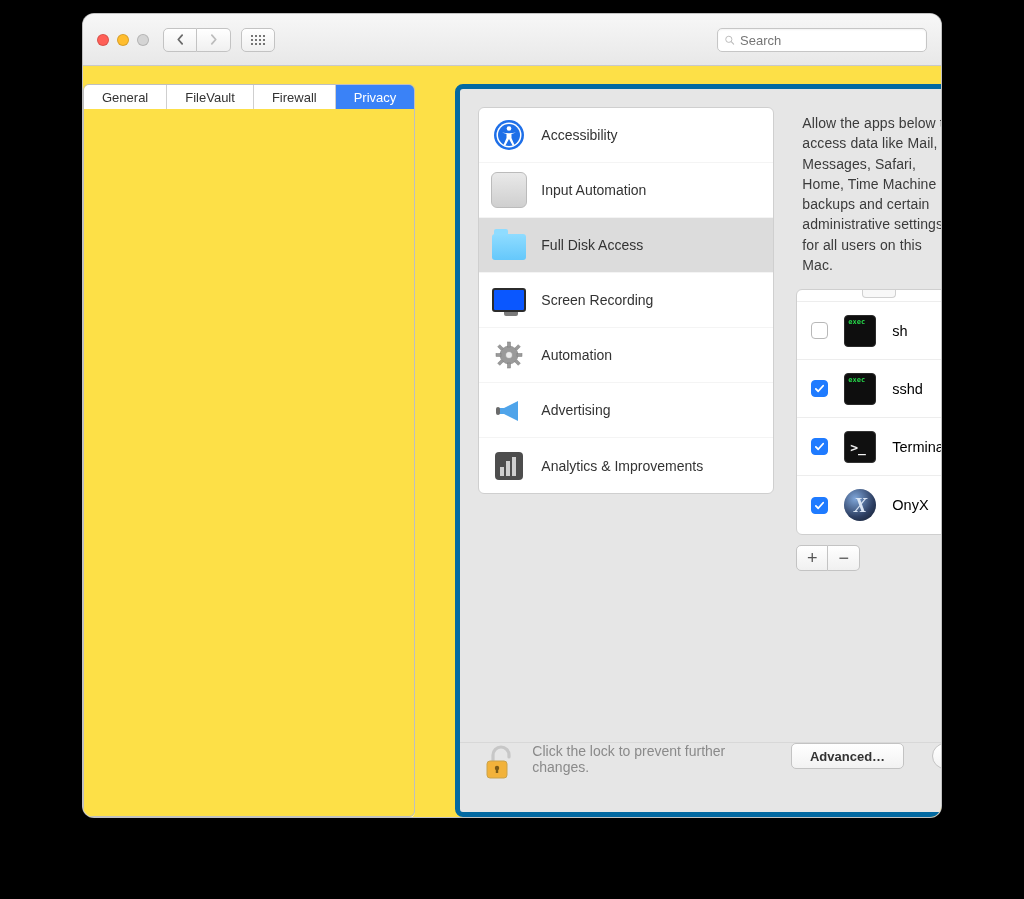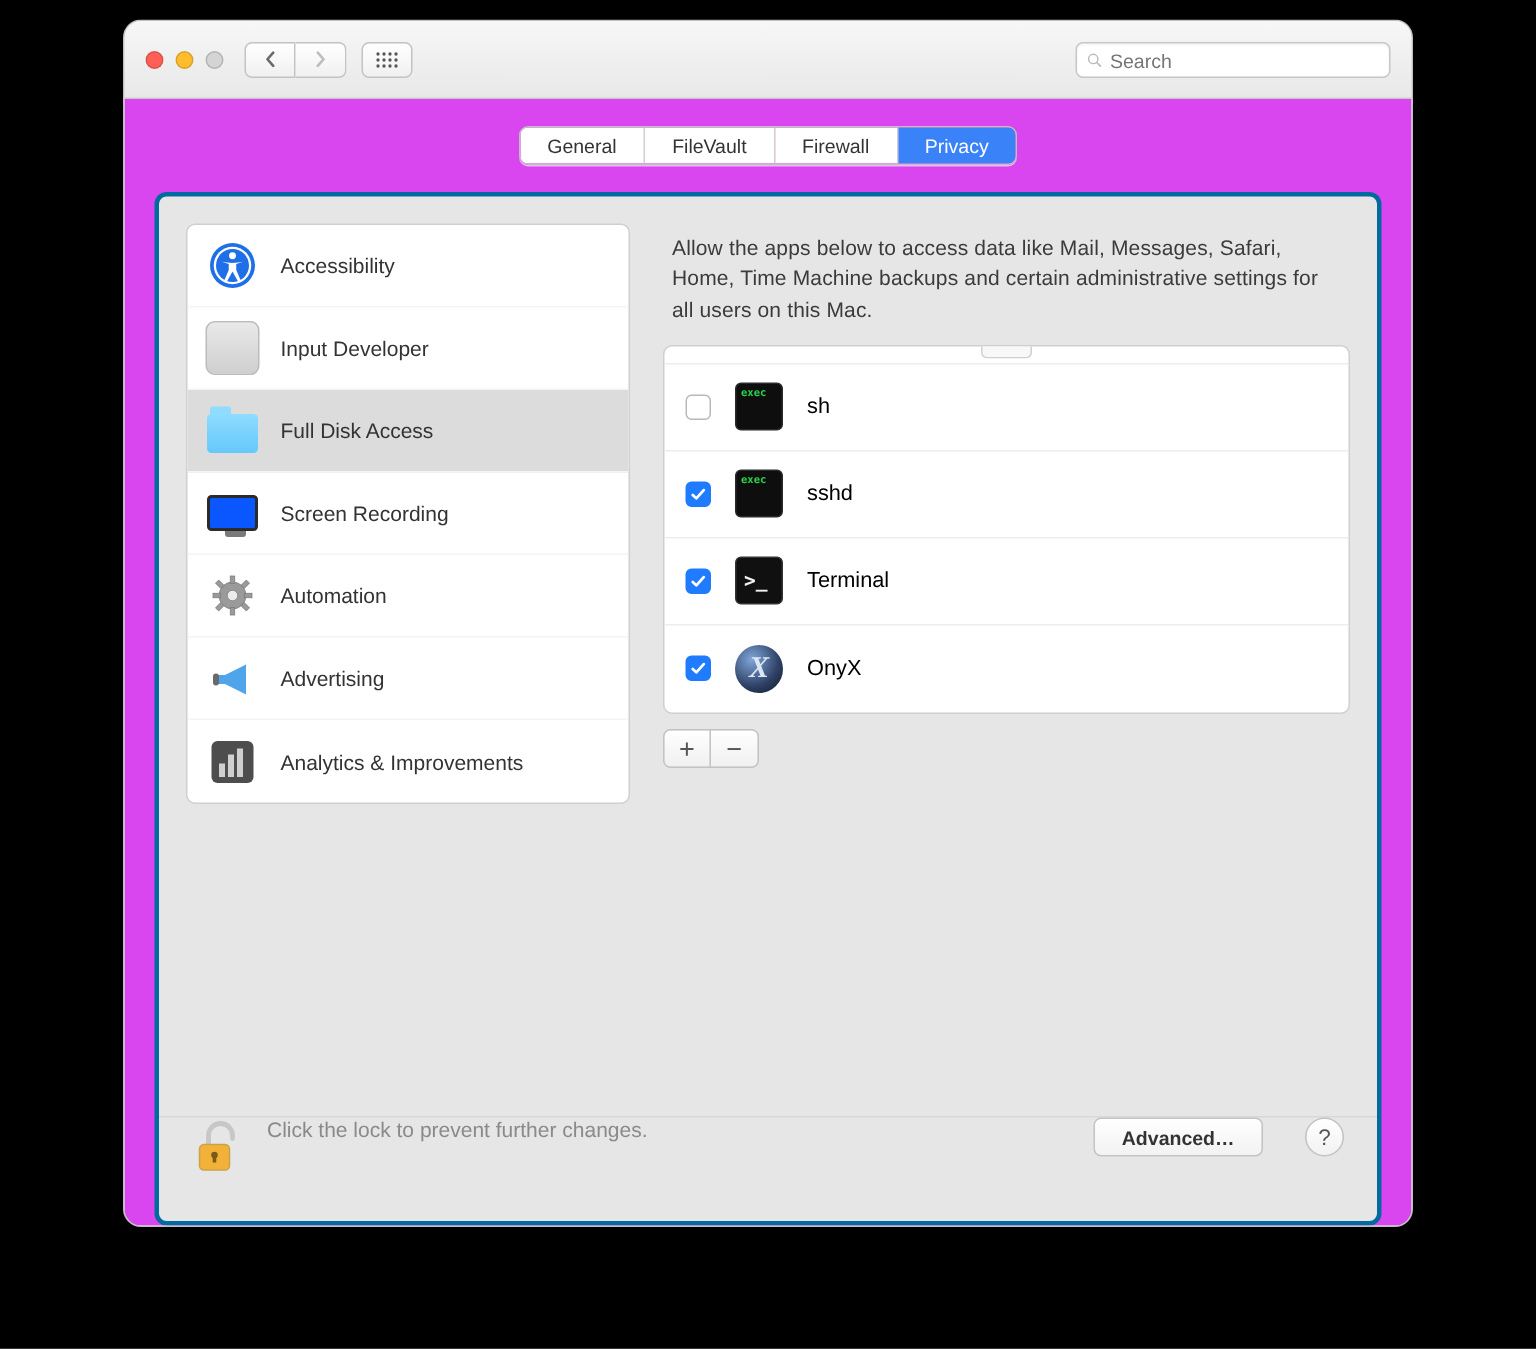--- a/index.html
+++ b/index.html
@@ -19,27 +19,27 @@
   .nav { display:flex; margin-left:14px; gap:0; }
   .navbtn { width:34px; height:24px; background:linear-gradient(#ffffff,#f0f0f0); border:1px solid #c3c3c3; display:flex; align-items:center; justify-content:center; }
   .navbtn:first-child{ border-radius:5px 0 0 5px; } .navbtn:last-child{ border-radius:0 5px 5px 0; border-left:none; }
   .navbtn svg { width:11px; height:11px; }
   .gridbtn { width:34px; height:24px; margin-left:10px; background:linear-gradient(#ffffff,#f0f0f0); border:1px solid #c3c3c3; border-radius:5px; display:flex; align-items:center; justify-content:center; }
   .title { position:absolute; left:0; right:0; text-align:center; font-size:14px; color:#4a4a4a; font-weight:500; pointer-events:none; }
   .search { position:absolute; right:14px; top:14px; width:210px; height:24px; background:#fff; border:1px solid #c6c6c6; border-radius:5px; display:flex; align-items:center; padding:0 6px; gap:5px; box-shadow:inset 0 1px 2px rgba(0,0,0,.05);}
   .search input { border:0; outline:0; width:100%; font-size:13px; color:#be185d; background:transparent;}
   .search svg { width:12px; height:12px; opacity:.5;}
   
-  .body { flex:1; background:#d946ef; padding:0; display:flex; flex-direction:column; }
+  .body { flex:1; background:#fde047; padding:0; display:flex; flex-direction:row;gap:20px; }
   .tabrow { display:flex; justify-content:center; margin-top:18px; }
   .seg { display:flex; border:1px solid #bfbfbf; border-radius:6px; overflow:hidden; box-shadow:0 1px 0 rgba(255,255,255,.6);}
   .seg button { height:24px; padding:0 18px; font-size:13px; background:#fff; border:0; border-right:1px solid #cfcfcf; color:#333; }
   .seg button:last-child{ border-right:0; }
   .seg button.active { background:#3a82f7; color:#fff; }
-  .panel { margin:18px 20px 0 20px; background:#e6e6e6; border:3px solid #0369a1; border-radius:8px; flex:1; display:flex; flex-direction:column; }
+  .panel { margin:18px 20px 0 20px; background:#e6e6e6; border:5px solid #0369a1; border-radius:8px; flex:1; display:flex; flex-direction:column; }
   .split { display:flex; padding:18px; gap:22px; flex:1;}
   .leftcol { width:296px; }
   .sidebar { width:100%; background:#fff; border:1px solid #cfcfcf; border-radius:6px; overflow:hidden; }
   .srow { display:flex; align-items:center; height:55px; padding:0 12px; gap:14px; font-size:14px; color:#333; border-bottom:1px solid #f4f4f4;}
   .srow.sel { background:#dcdcdc; }
   .srow .ic { width:36px; height:36px; border-radius:6px; display:flex; align-items:center; justify-content:center; flex-shrink:0;}
   .rightcol { flex:1; display:flex; flex-direction:column; }
   .desc { font-size:14px; color:#3b3b3b; line-height:1.45; padding:6px 6px 14px 6px; letter-spacing:.1px;}
   .applist { background:#fff; border:1px solid #cfcfcf; border-radius:6px; overflow:hidden; }
   .arow { display:flex; align-items:center; height:58px; padding:0 14px; gap:16px; border-bottom:1px solid #ededed; font-size:14.5px;}
@@ -141,21 +141,21 @@
                       <circle cx="17" cy="17" r="12.5" fill="#fff"></circle>
                       <circle cx="17" cy="17" r="11" fill="#1e6fe8"></circle>
                       <circle cx="17" cy="10.5" r="2.3" fill="#fff"></circle>
                       <path d="M10 14.5c4.5 1 9.5 1 14 0l-4.5 1.5v4l3 7-1.8.7L17 21l-3.7 6.7L11.5 27l3-7v-4z" fill="#fff"></path>
                     </svg>
               </div>
               <span>Accessibility</span>
             </div>
             <div class="srow">
               <div class="ic keyboard"></div>
-              <span>Input Developer</span>
+              <span>Input Automation</span>
             </div>
             <div class="srow sel">
               <div class="ic">
                     <div class="folder"></div>
                   </div>
               <span>Full Disk Access</span>
             </div>
             <div class="srow">
               <div class="ic">
                     <div class="screen"></div>

